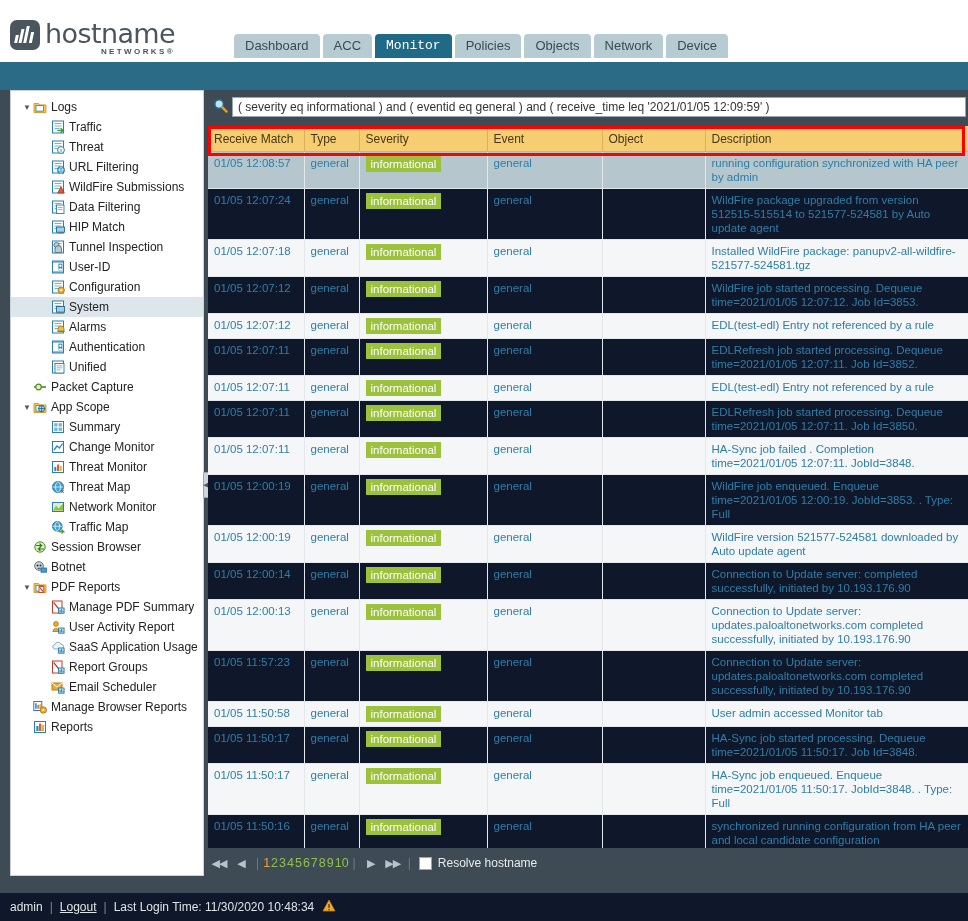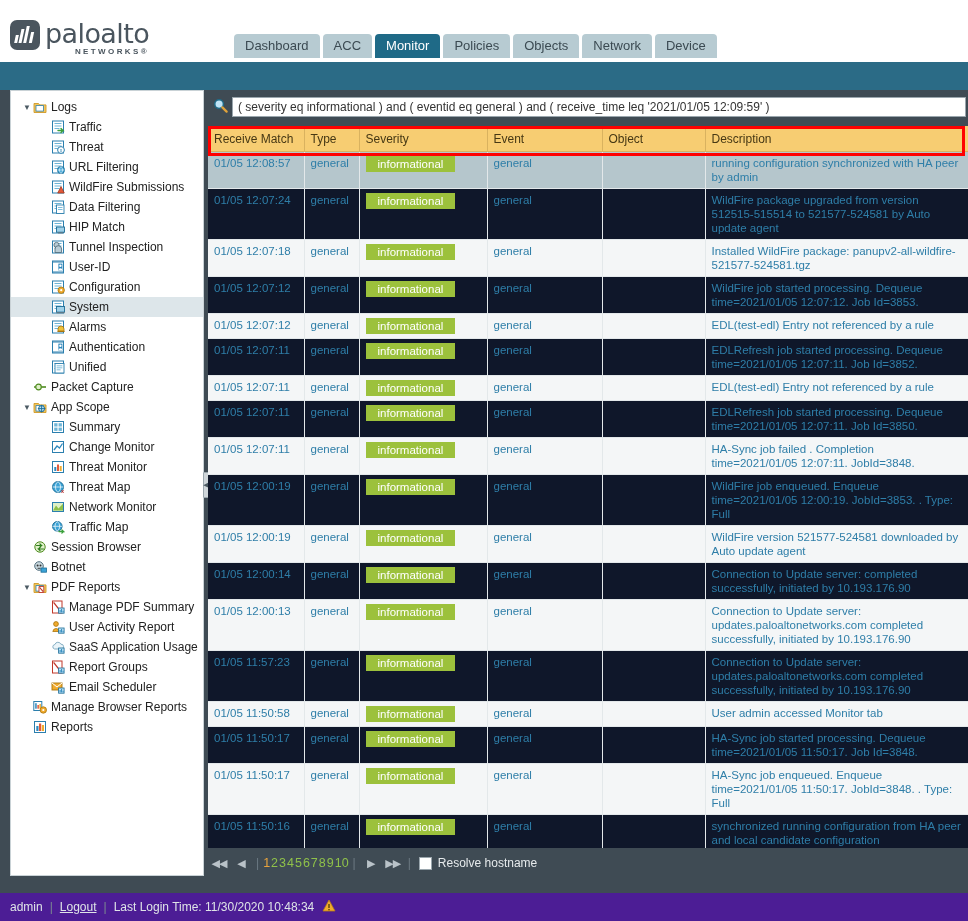--- a/index.html
+++ b/index.html
@@ -41,21 +41,21 @@
     text-align: right; margin-top: 1px; font-weight: 700;
   }
 
   .tabs { position: absolute; left: 234px; top: 34px; display: flex; gap: 3px; }
   .tab {
     height: 24px; line-height: 24px; padding: 0 11px;
     background: #b7cbd2; color: #3b4a52;
     border-radius: 4px 4px 0 0; font-size: 13px; cursor: pointer;
     white-space: nowrap;
   }
-  .tab.active { background: #1f6a87; color: #ffffff; }
+  .tab.active { background: #1f6a87; color: #ffffff; font-family: Liberation Mono, monospace; }
 
   .bluebar {
     position: absolute; left: 0; top: 62px; width: 968px; height: 28px;
     background: #2b6b86;
   }
 
   
   .shell { position: absolute; left: 0; top: 90px; width: 968px; height: 803px; background: #3f4b54; }
 
   
@@ -121,21 +121,21 @@
   table.logs td {
     font-size: 11.5px; color: #2e7ea8; padding: 4px 6px; vertical-align: top;
     border-right: 1px solid #e3e8ea; border-bottom: 1px solid #e3e8ea;
     line-height: 14px; word-wrap: break-word;
   }
   table.logs tr.odd td { background: #f4f6f7; }
   table.logs tr.even td { background: #0f172a; }
   table.logs tr.highlighted td { background: #b5c6cc; }
   .badge {
     display: inline-block; background: #9cc13c; color: #ffffff;
-    padding: 1px 12px; font-size: 11.5px; line-height: 14px; white-space: nowrap;
+    padding: 1px 5px; font-size: 11.5px; line-height: 14px; white-space: nowrap;
   }
   .redbox {
     position: absolute; left: 0px; top: 0px; width: 757px; height: 30px;
     border: 3px solid #ff0000; box-sizing: border-box; pointer-events: none;
   }
 
   
   .pager {
     position: absolute; left: 208px; top: 760px; width: 760px; height: 26px;
     display: flex; align-items: center; color: #d7dde1; font-size: 12px;
@@ -150,42 +150,42 @@
   .pg-num.current { color: #e8a33d; }
   .chk {
     width: 13px; height: 13px; background: #ffffff; border: 1px solid #9aa6ad;
     display: inline-block; margin: 0 6px 0 4px; cursor: pointer; box-sizing: border-box;
   }
   .pg-label { color: #e6eaec; font-size: 12px; }
 
   
   .statusbar {
     position: absolute; left: 0; top: 893px; width: 968px; height: 28px;
-    background: #4c1d95; color: #dfe4e7; font-size: 12px;
+    background: #0f172a; color: #dfe4e7; font-size: 12px;
     display: flex; align-items: center; padding-left: 10px; box-sizing: border-box;
   }
   .statusbar .sep { color: #7c8991; margin: 0 7px; }
   .statusbar a { color: #dfe4e7; text-decoration: underline; cursor: pointer; }
   .warn-icon { margin-left: 8px; }
 </style>
 </head>
 <body>
 
 <div id="app">
 
   <div class="topbar">
     <div class="logo">
       <div class="logo-mark">
         <i></i>
           <i></i>
           <i></i>
           <i></i>
       </div>
       <div class="logo-text">
-        <div class="logo-word">paloalto</div>
+        <div class="logo-word">hostname</div>
         <div class="logo-sub">NETWORKS®</div>
       </div>
     </div>
     <div class="tabs" id="tabs">
         <div class="tab">Dashboard</div>
         <div class="tab">ACC</div>
         <div class="tab active">Monitor</div>
         <div class="tab">Policies</div>
         <div class="tab">Objects</div>
         <div class="tab">Network</div>

